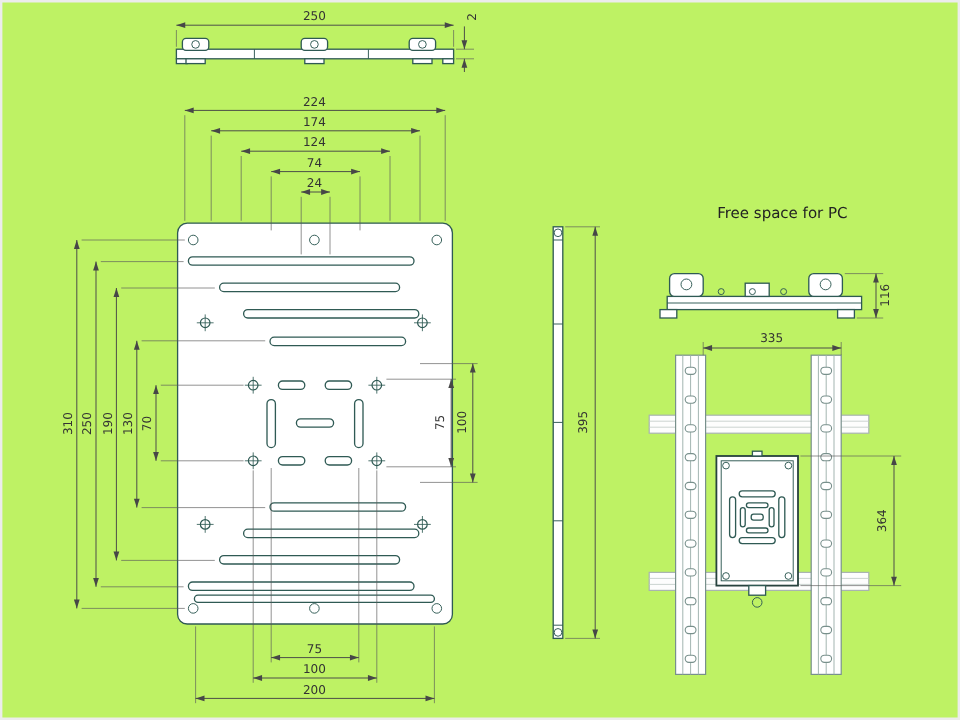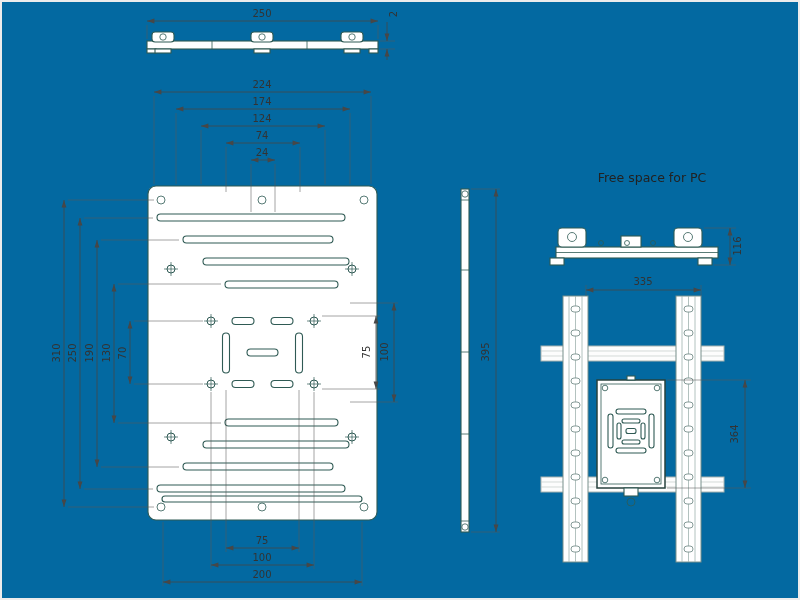--- a/index.html
+++ b/index.html
@@ -1,16 +1,16 @@
 <!DOCTYPE html>
 <html><head>
 <meta charset="utf-8">
 <style>
   html,body{margin:0;padding:0;background:#fff;font-family:"DejaVu Sans",sans-serif;}
-  .canvas{width:800px;height:600px;position:relative;background:#0369a1;box-shadow:inset 0 0 0 2px #ececec;overflow:hidden;}
+  .canvas{width:800px;height:600px;position:relative;background:#bef264;box-shadow:inset 0 0 0 2px #ececec;overflow:hidden;}
   svg{display:block}
   .pf{fill:#fff;stroke:#2f5a54;stroke-width:1.1}
   .pt{fill:none;stroke:#2f5a54;stroke-width:0.8}
   .pb{fill:#fff;stroke:#27423e;stroke-width:1.5}
   .r{fill:#fff;stroke:#78908c;stroke-width:1}
   .s{fill:#fdfdfd;stroke:#a9b4b1;stroke-width:1}
   .sl{stroke:#c1cac7;stroke-width:0.7}
   .d{stroke:#474747;stroke-width:0.8;fill:none}
   .x{stroke:#5a5a5a;stroke-width:0.55;fill:none}
   text.t{font:10px "DejaVu Sans",sans-serif;fill:#333;text-anchor:middle}

